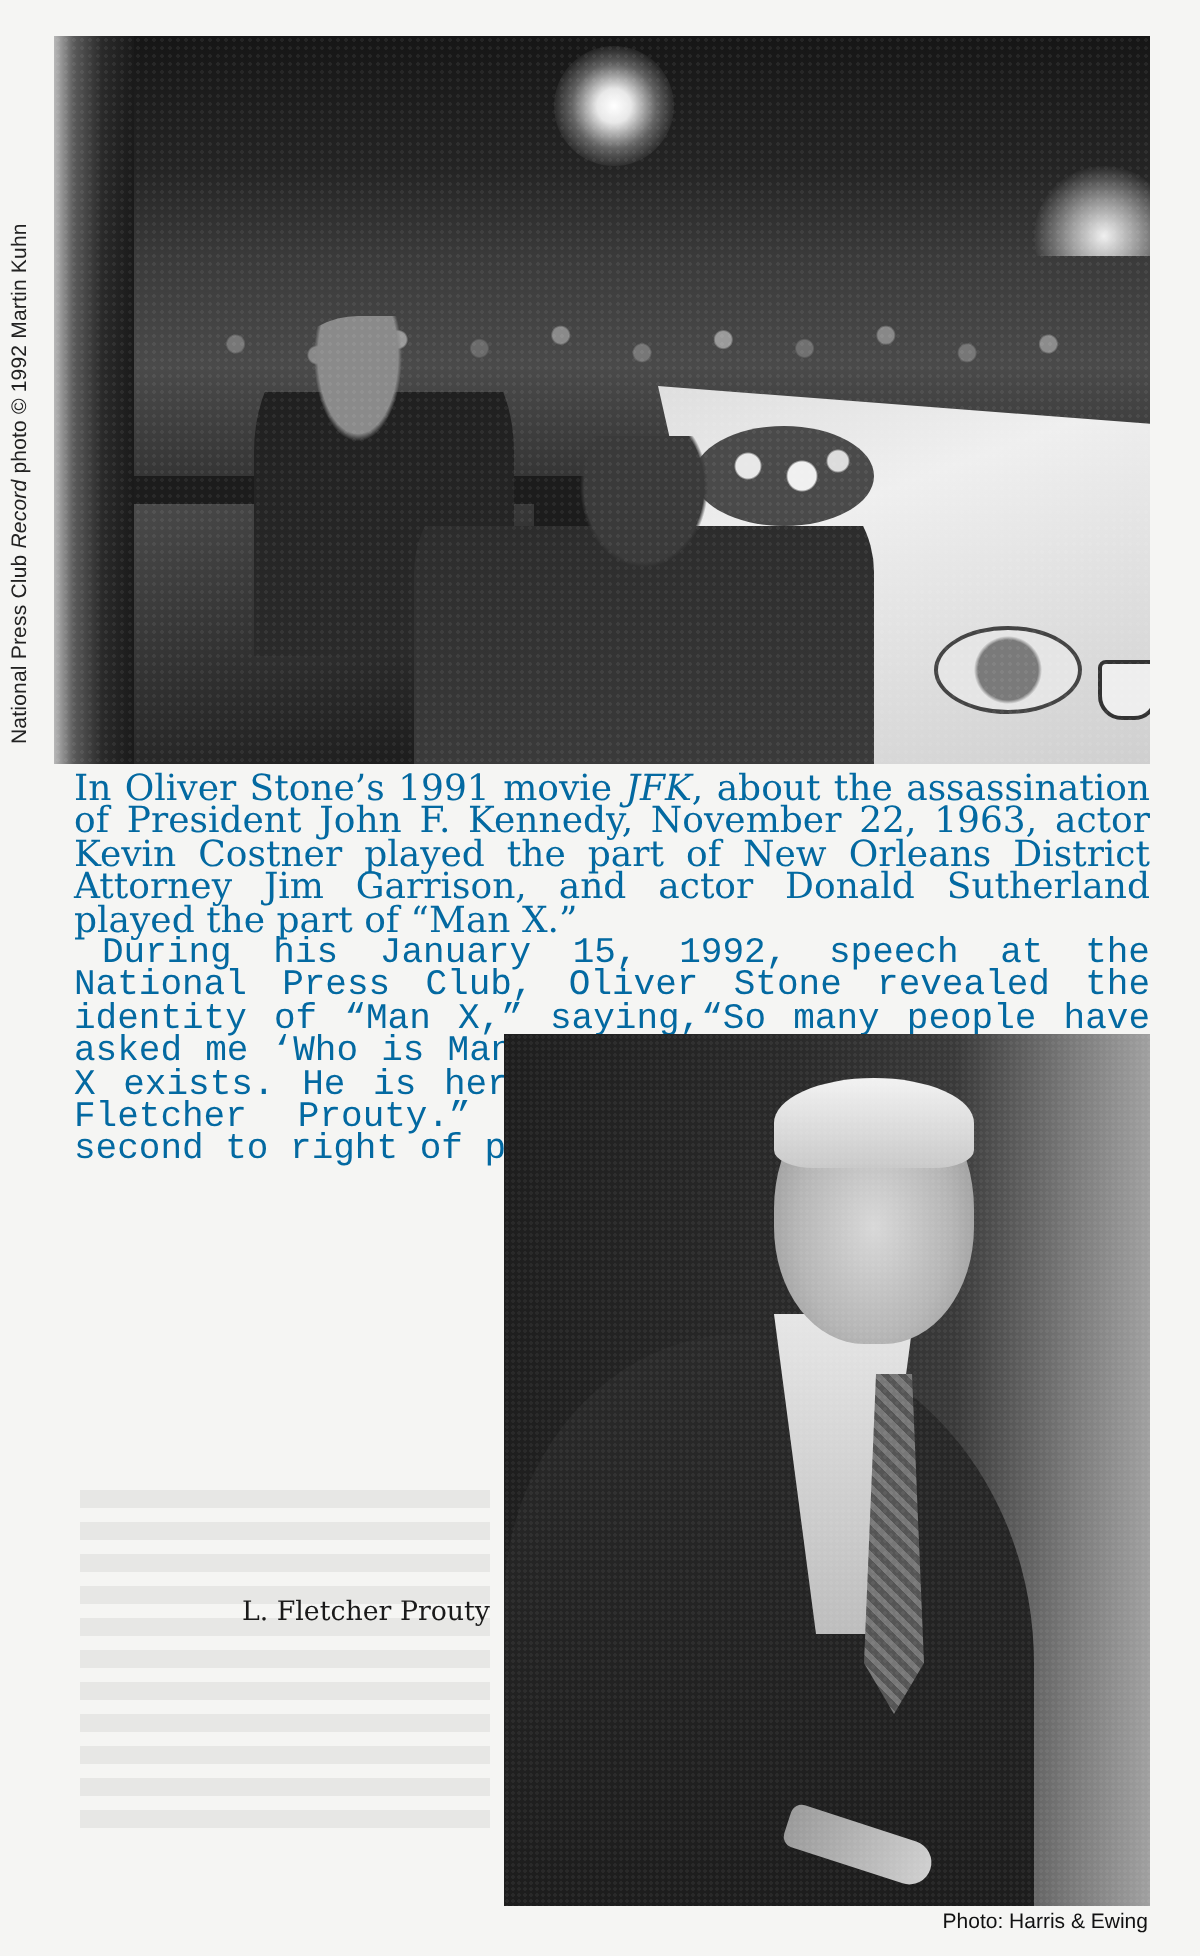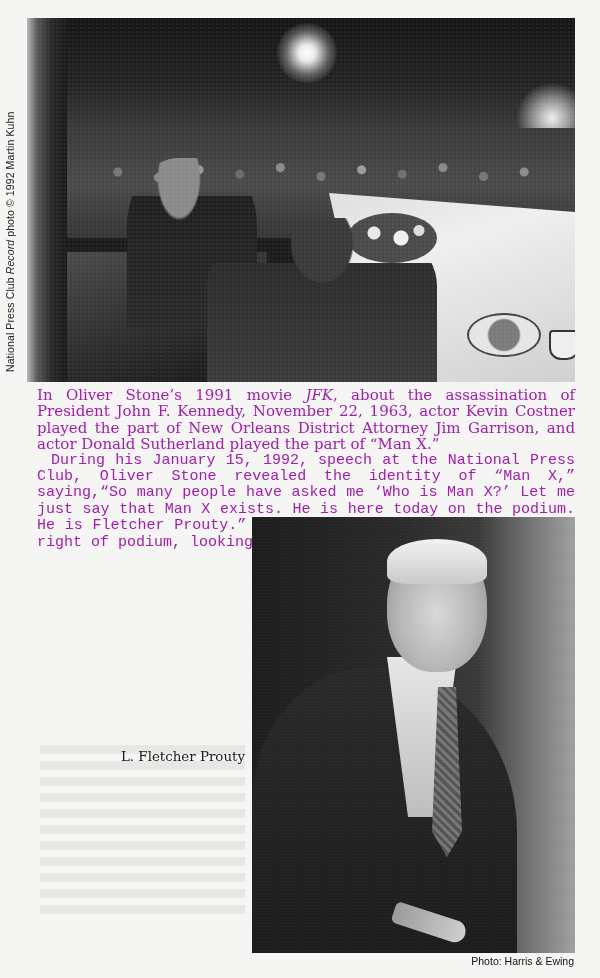--- a/index.html
+++ b/index.html
@@ -149,24 +149,24 @@
       background-size: 4px 4px;
       pointer-events: none;
     }
 
     
     .caption {
       position: absolute;
       left: 37px;
       top: 387px;
       width: 538px;
-      font-size: 15px;
+      font-size: 18px;
       line-height: 16.4px;
       text-align: justify;
-      color: #a21caf;
+      color: #0369a1;
     }
     .caption p {
       margin: 0;
     }
     .caption p.indent {
       text-indent: 14px;
       font-family: Liberation Mono, monospace;
     }
     .caption i { font-style: italic; }
 
@@ -225,21 +225,21 @@
     }
     .photo-portrait .grain {
       position: absolute; inset: 0;
       background-image: radial-gradient(rgba(255,255,255,0.05) 1px, transparent 1px);
       background-size: 3px 3px;
     }
 
     .portrait-label {
       position: absolute;
       right: 355px;
-      top: 749px;
+      top: 799px;
       font-size: 13.4px;
       color: #1a1a1a;
       white-space: nowrap;
     }
 
     
     .ghost {
       position: absolute;
       left: 40px;
       top: 745px;

